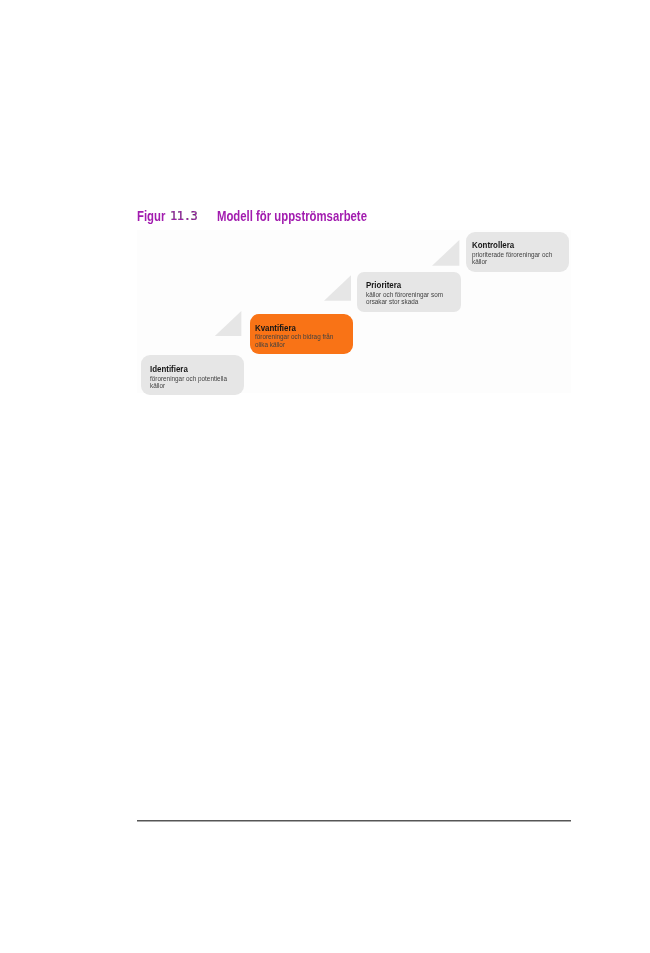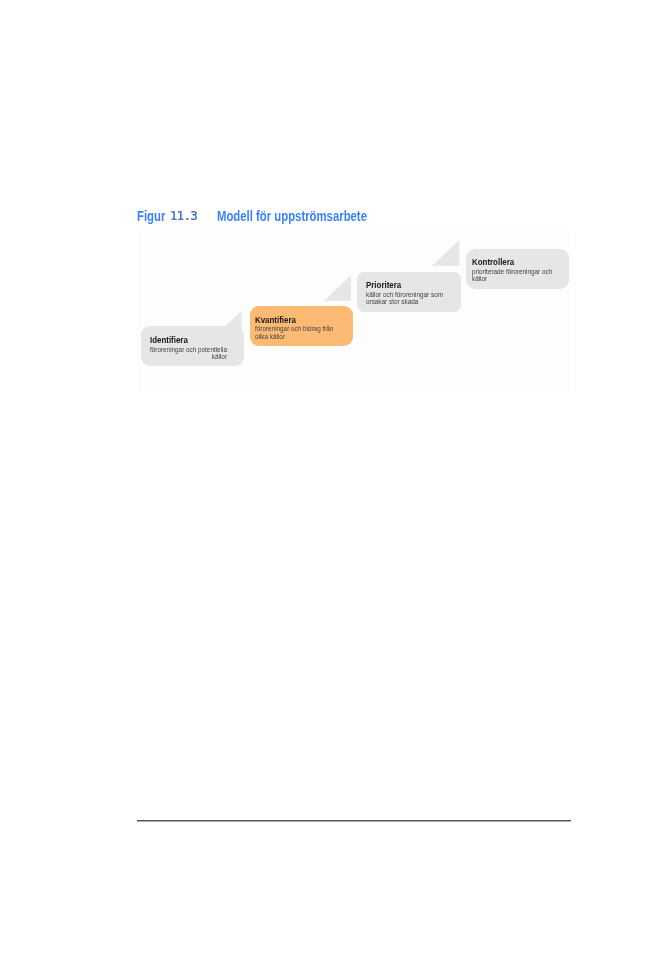--- a/index.html
+++ b/index.html
@@ -17,21 +17,21 @@
   }
   .page { position: absolute; left:0; top:0; width:650px; height:953px; }
 
   
   #figure-caption {
     position: absolute;
     left: 137px;
     top: 208.6px;
     width: 300px;
     height: 18px;
-    color: #3b82f6;
+    color: #a21caf;
     white-space: nowrap;
   }
   #figure-caption .cap-word {
     position: absolute;
     left: -0.2px;
     top: 0;
     font-family: "Liberation Sans", sans-serif;
     font-size: 14px;
     font-weight: bold;
     line-height: 14px;
@@ -135,45 +135,45 @@
     <svg class="connector" style="left:77.6px; top:80.8px;" width="27.3" height="25.8" viewBox="0 0 27.3 25.8">
       <polygon points="0,25.8 27.3,0 27.3,25.8" fill="#e6e6e6"></polygon>
     </svg>
     <svg class="connector" style="left:187.1px; top:45.0px;" width="27.3" height="25.8" viewBox="0 0 27.3 25.8">
       <polygon points="0,25.8 27.3,0 27.3,25.8" fill="#e6e6e6"></polygon>
     </svg>
     <svg class="connector" style="left:295.7px; top:10.1px;" width="27.3" height="25.8" viewBox="0 0 27.3 25.8">
       <polygon points="0,25.8 27.3,0 27.3,25.8" fill="#e6e6e6"></polygon>
     </svg>
 
-    <div class="step-box" style="left: 3.9px; top: 96px; --ti: 8.9px; --tt: 10.3px; --td: 19.8px; background-color: rgb(230, 230, 230); text-align: right;">
+    <div class="step-box" style="left: 3.9px; top: 125px; --ti: 8.9px; --tt: 10.3px; --td: 19.8px; background-color: rgb(230, 230, 230);">
       <div class="step-title">Identifiera</div>
       <div class="step-desc">
           <span class="desc-line">föroreningar och potentiella</span>
           <span class="desc-line">källor</span>
         </div>
     </div>
 
-    <div class="step-box" style="left: 113px; top: 76px; --ti: 5.7px; --tt: 10.1px; --td: 19.6px; background-color: #fdba74; text-decoration: underline;">
+    <div class="step-box" style="left: 113px; top: 84px; --ti: 5.7px; --tt: 10.1px; --td: 19.6px; background-color: #f97316; text-decoration: underline;">
       <div class="step-title">Kvantifiera</div>
       <div class="step-desc">
           <span class="desc-line">föroreningar och bidrag från</span>
           <span class="desc-line">olika källor</span>
         </div>
     </div>
 
     <div class="step-box" style="left: 220.6px; top: 41.7px; --ti: 8.9px; --tt: 9.6px; --td: 19.1px; background-color: rgb(230, 230, 230); border-radius: 7px;">
       <div class="step-title">Prioritera</div>
       <div class="step-desc">
           <span class="desc-line">källor och föroreningar som</span>
           <span class="desc-line">orsakar stor skada</span>
         </div>
     </div>
 
-    <div class="step-box" style="left: 329px; top: 19px; --ti: 6.2px; --tt: 9.4px; --td: 18.9px; background-color: rgb(230, 230, 230);">
+    <div class="step-box" style="left: 329px; top: 2px; --ti: 6.2px; --tt: 9.4px; --td: 18.9px; background-color: rgb(230, 230, 230);">
       <div class="step-title">Kontrollera</div>
       <div class="step-desc">
           <span class="desc-line">prioriterade föroreningar och</span>
           <span class="desc-line">källor</span>
         </div>
     </div>
 
   </div>
 
   <div id="footer-rule"></div>

